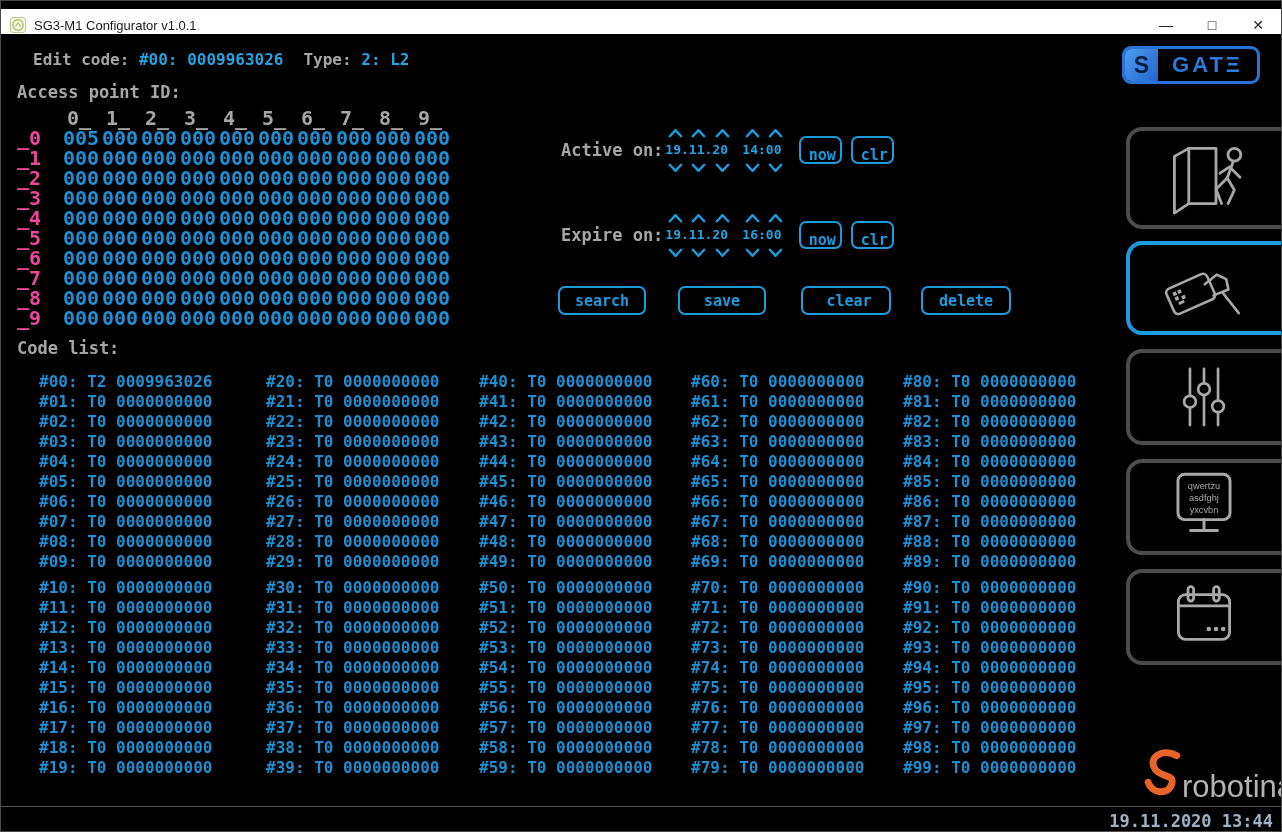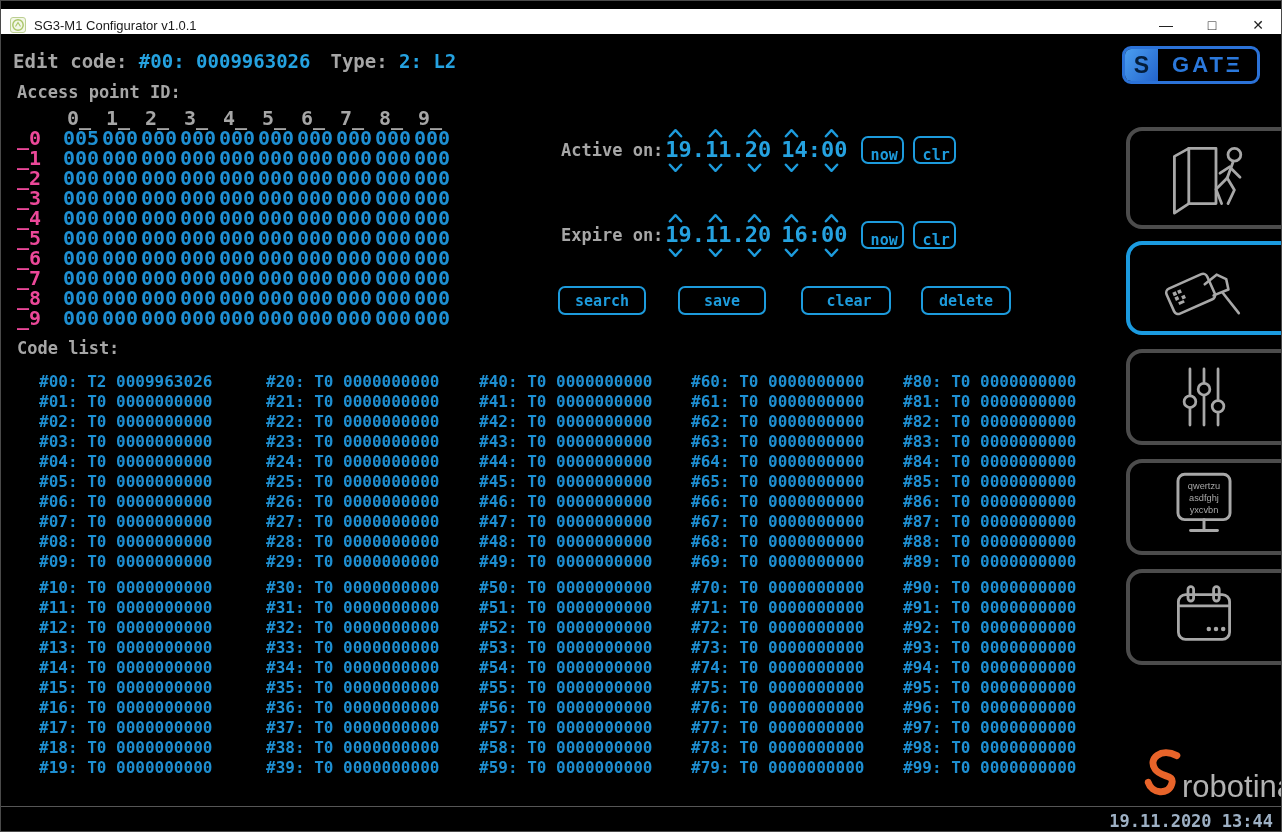--- a/index.html
+++ b/index.html
@@ -15,38 +15,38 @@
   .titlebar-title { font-family:"Liberation Sans", sans-serif; font-size:13px; color:#1a1a1a; margin-left:8px; }
   .win-controls { position:absolute; right:0; top:0; height:32px; display:flex; }
   .win-btn { width:46px; height:32px; display:flex; align-items:center; justify-content:center;
     font-family:"Liberation Sans", sans-serif; font-size:14px; color:#222; cursor:pointer; }
 
   
   .content { position:absolute; top:33px; left:0; right:0; bottom:0; background:#000; }
   .lbl { color:#a6a6a6; }
   .val { color:#25a2e0; }
 
-  .edit-line { position:absolute; left:12px; top:16px; font-size:19px; font-weight:bold; white-space:pre; }
+  .edit-line { position:absolute; left:32px; top:16px; font-size:16px; font-weight:bold; white-space:pre; }
   .type-label { margin-left:20px; }
   .ap-label { position:absolute; left:16px; top:48px; font-size:17px; font-weight:bold; color:#a6a6a6; }
 
   
   #grid { position:absolute; left:16px; top:74px; font-size:20px; font-weight:bold; }
   .grid-row { display:flex; height:20px; line-height:20px; }
   .grid-rowlabel { width:42px; text-align:left; color:#ec4899; }
   .grid-cell { width:39px; padding-left:4px; box-sizing:border-box; color:#1e8fd2; }
   .grid-cell.hdr { color:#a6a6a6; padding-left:8px; }
 
   
   .dt-block { position:absolute; left:560px; display:flex; align-items:center; font-weight:bold; }
   .dt-label { font-size:17px; color:#a6a6a6; margin-right:2px; }
   .segs { display:flex; }
   .seg { display:flex; flex-direction:column; align-items:flex-start; }
   .seg:nth-child(3) { margin-right:10px; }
-  .seg-val { font-size:22px; height:22px; line-height:22px; color:#25a2e0; white-space:pre; cursor:default; }
+  .seg-val { font-size:13px; height:22px; line-height:22px; color:#25a2e0; white-space:pre; cursor:default; }
   .chev { width:20px; height:13px; display:flex; justify-content:center; align-items:center; cursor:pointer; }
   .chev svg { width:15px; height:10px; fill:none; stroke:#1d9bdc; stroke-width:2.6; stroke-linecap:round; stroke-linejoin:round; }
   .chev.down svg { transform:scaleY(-1); }
 
   .btn { background:#000; border:2px solid #1d9bdc; border-radius:7px; color:#1d9bdc;
     font-family:"DejaVu Sans Mono", monospace; font-weight:bold; font-size:15px; cursor:pointer; }
   .dt-buttons { display:flex; gap:9px; margin-left:13px; }
   .dt-buttons .btn { width:43px; height:28px; padding:8px; }
 
   .actions { position:absolute; left:557px; top:252px; display:flex;align-items:center; }

